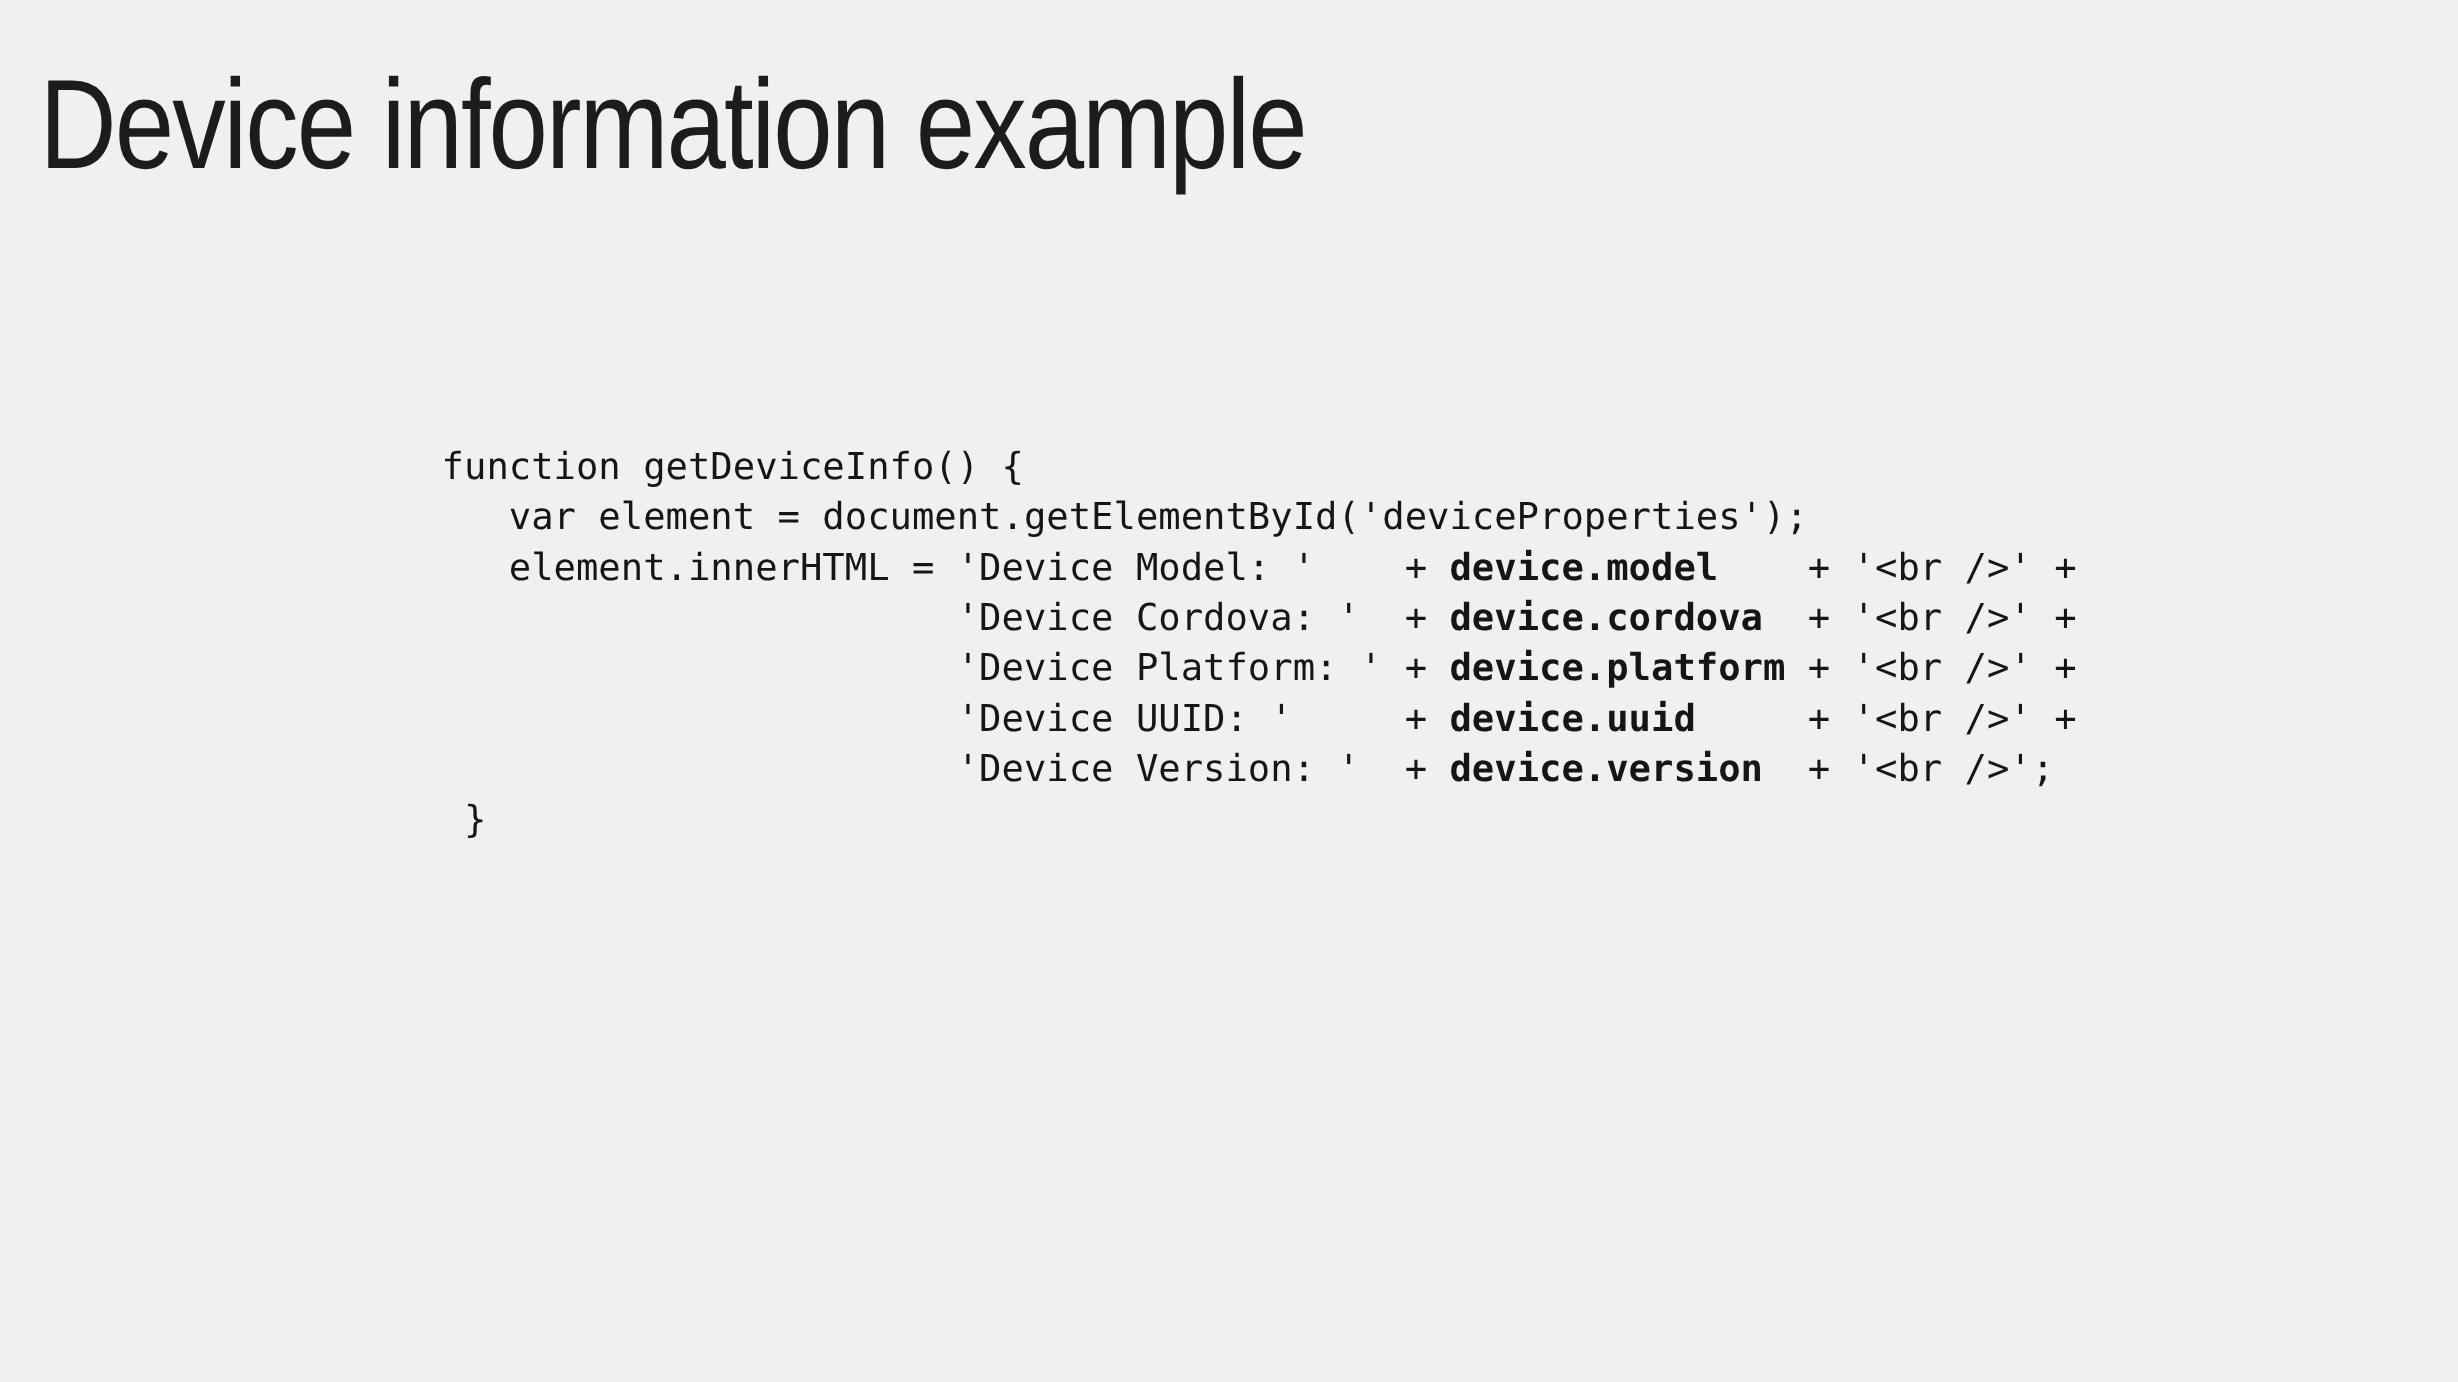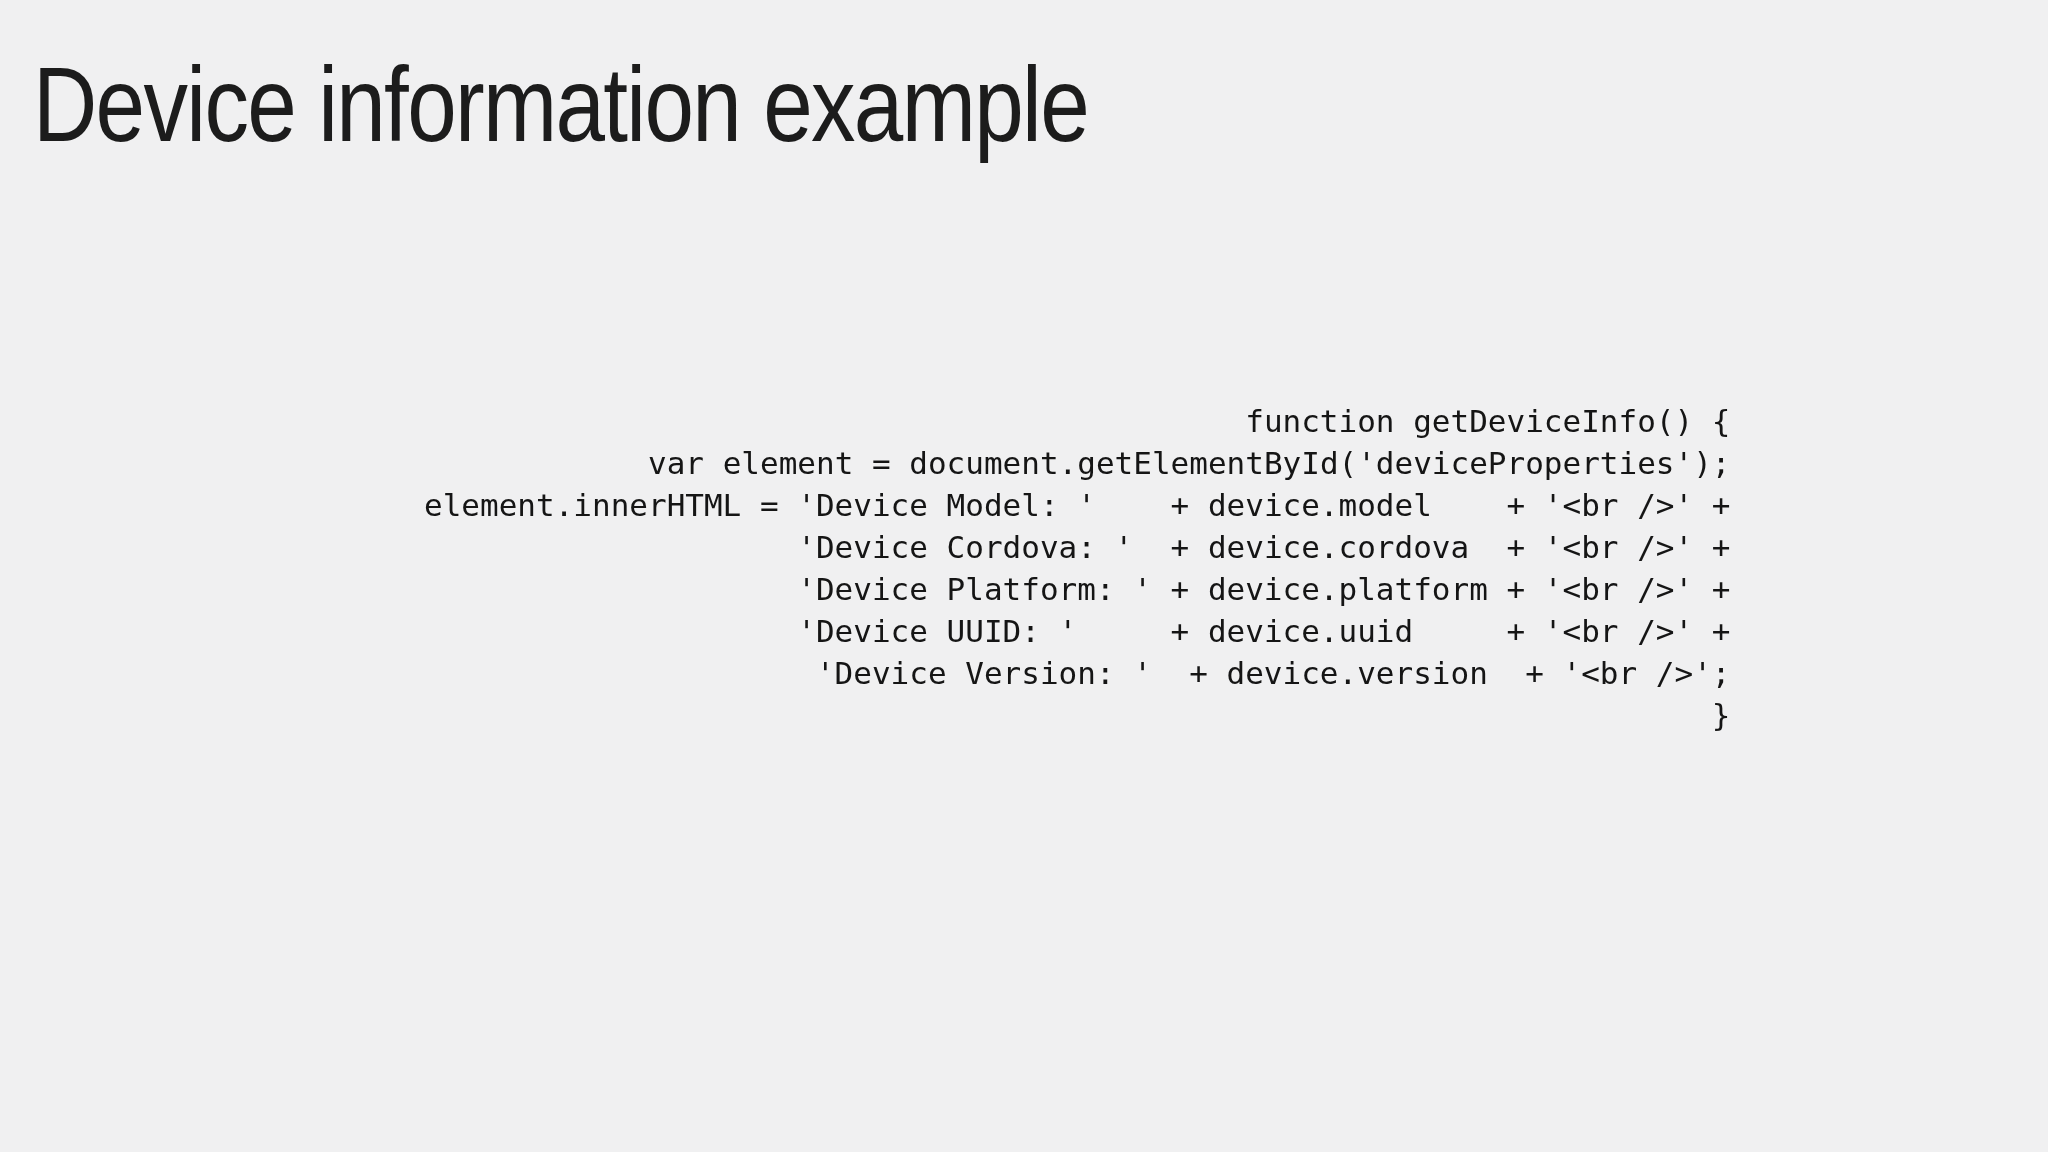--- a/index.html
+++ b/index.html
@@ -29,31 +29,30 @@
     color: #1c1c1c;
     letter-spacing: -2px;
     white-space: nowrap;
     transform: scaleX(0.84);
     transform-origin: 0 0;
     line-height: 1.1;
   }
   .code-block {
     position: absolute;
     left: 368px;
-    top: 400px;
+    top: 368px;
     margin: 0;
     font-family: "DejaVu Sans Mono", "Liberation Mono", monospace;
     font-size: 31px;
     line-height: 42px;
     color: #151515;
     white-space: pre;
-    text-align: right;
   }
   .code-block b {
-    font-weight: 400;
+    font-weight: 700;
     margin-top: 10px;
   }
 </style>
 </head>
 <body>
 
 <div class="slide">
   <h1 class="slide-title">Device information example</h1>
 
   <pre class="code-block"><div><span>function getDeviceInfo() {</span></div><div><span>   var element = document.getElementById('deviceProperties');</span></div><div><span>   element.innerHTML = 'Device Model: '    + </span><b>device.model</b><span>    + '&lt;br /&gt;' +</span></div><div><span>                       'Device Cordova: '  + </span><b>device.cordova</b><span>  + '&lt;br /&gt;' +</span></div><div><span>                       'Device Platform: ' + </span><b>device.platform</b><span> + '&lt;br /&gt;' +</span></div><div><span>                       'Device UUID: '     + </span><b>device.uuid</b><span>     + '&lt;br /&gt;' +</span></div><div><span>                       'Device Version: '  + </span><b>device.version</b><span>  + '&lt;br /&gt;';</span></div><div><span> }</span></div></pre>

